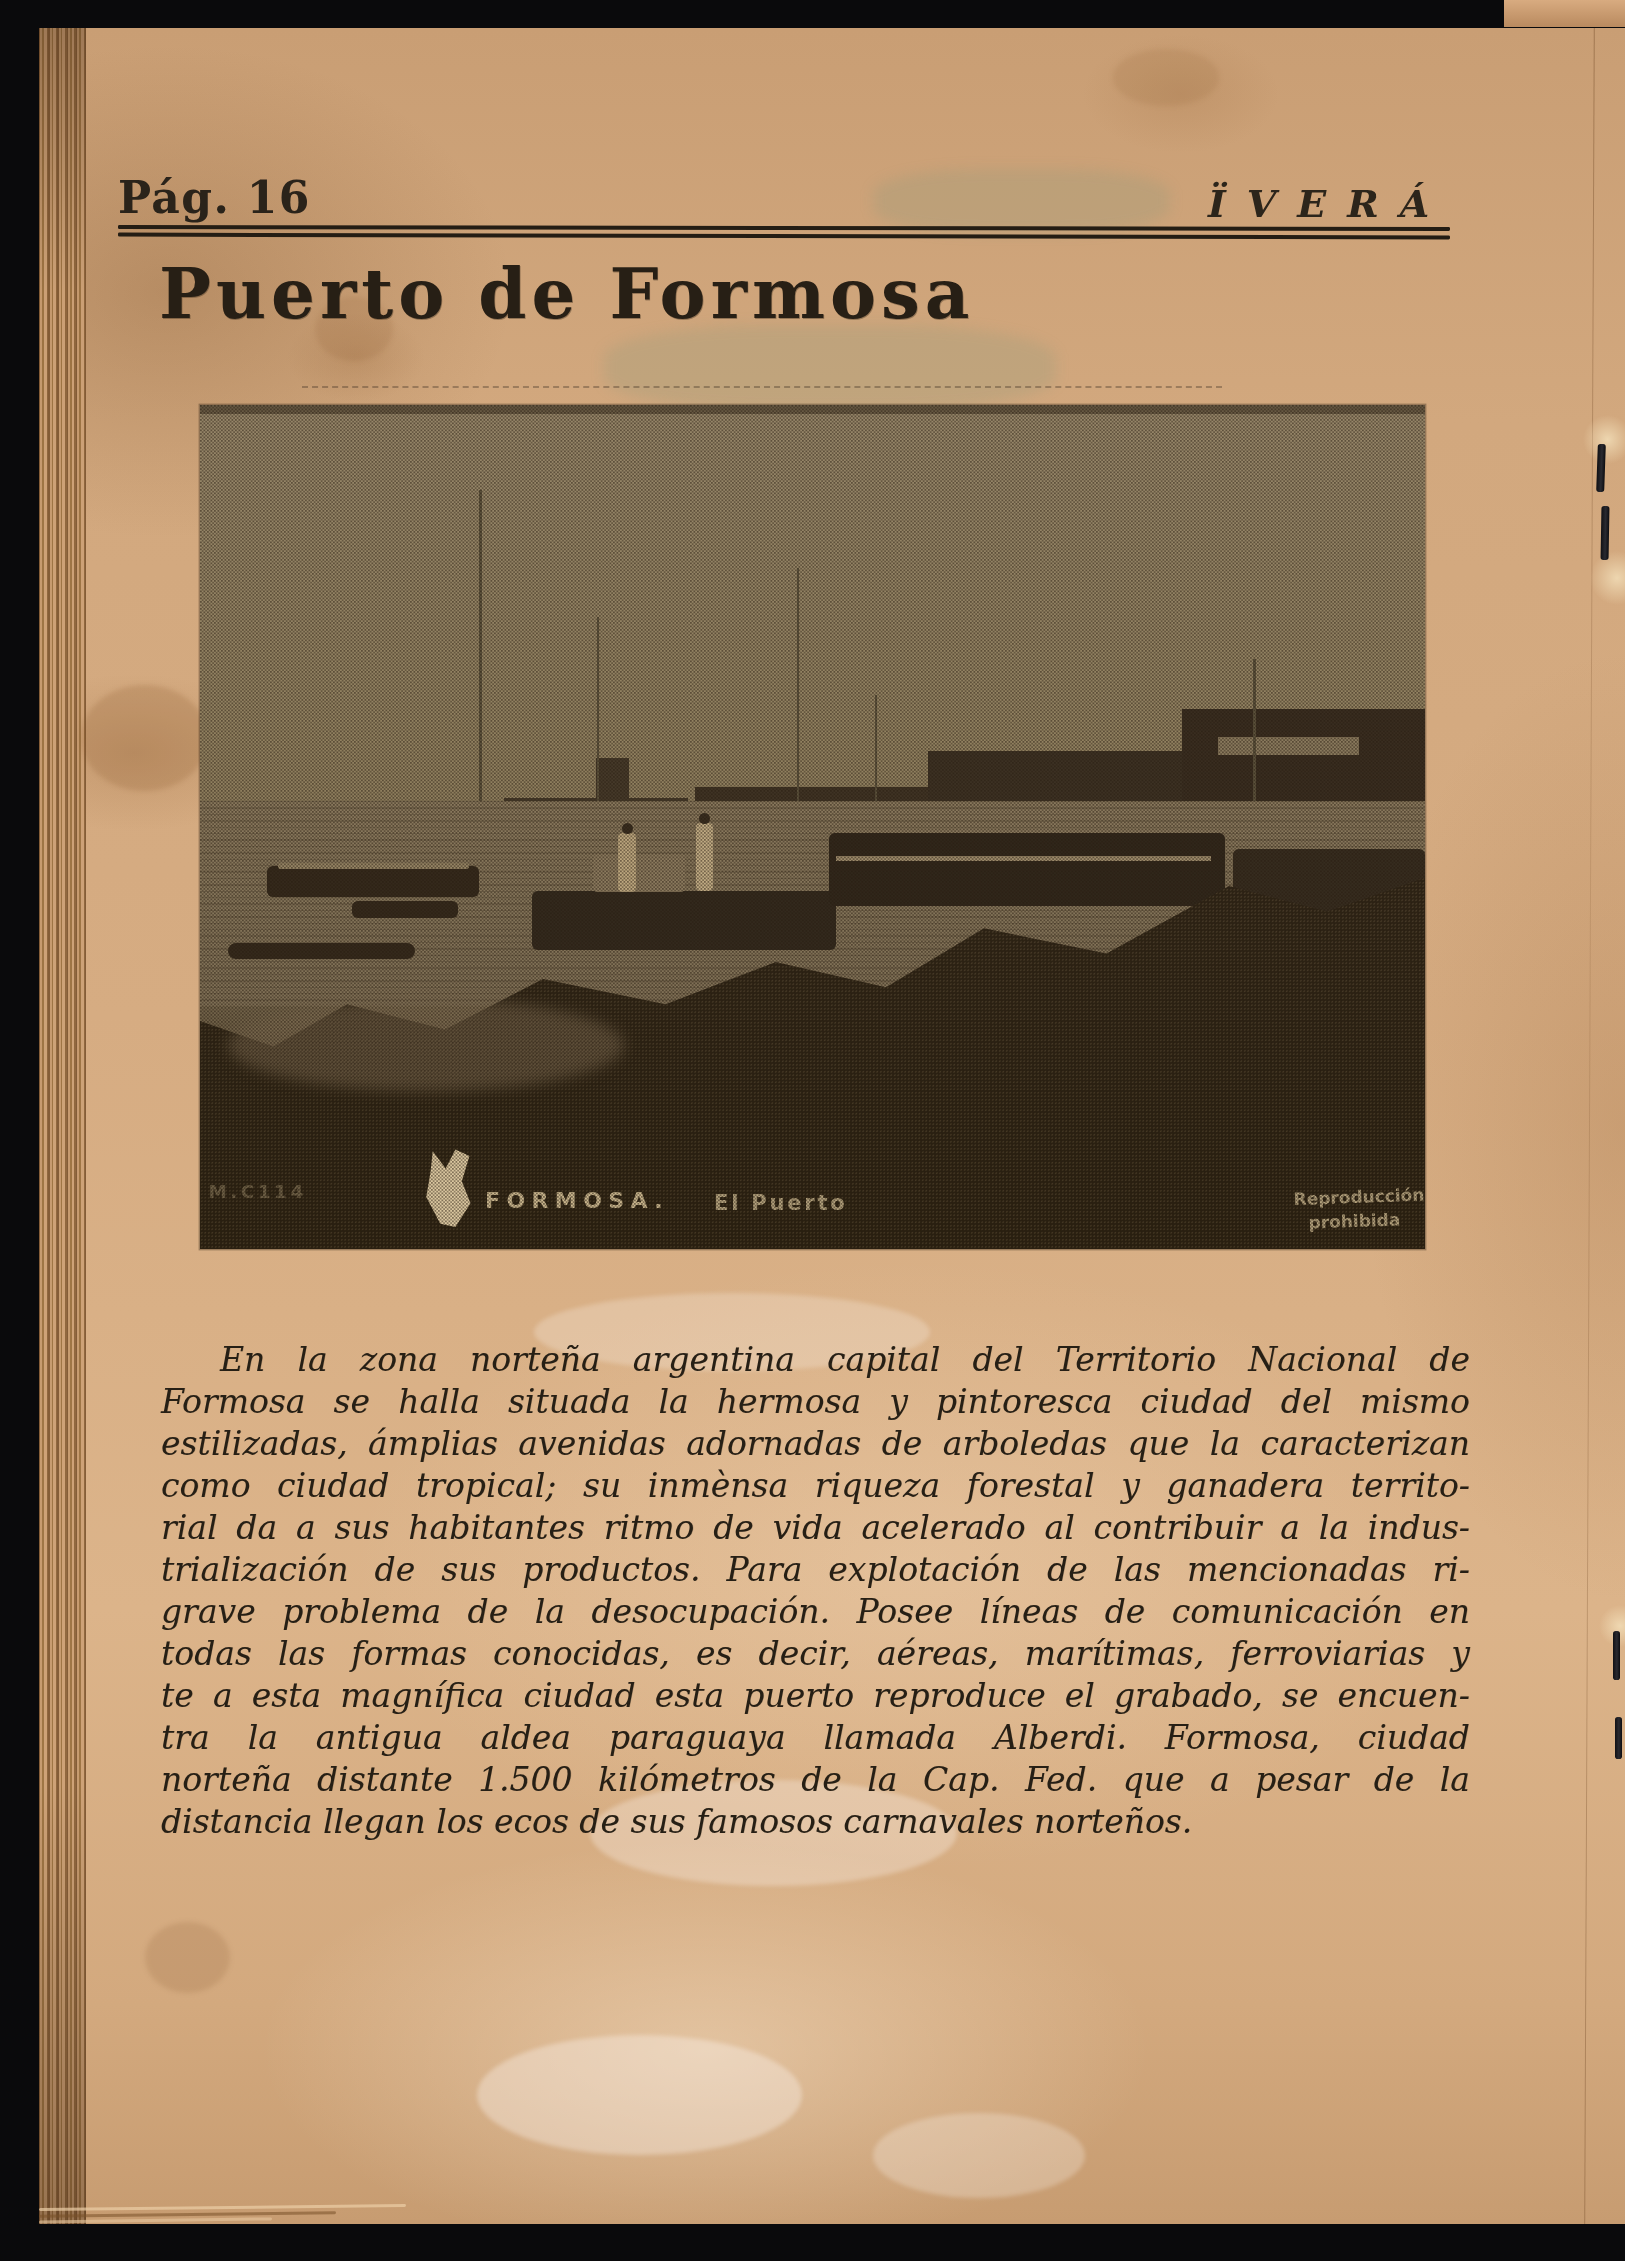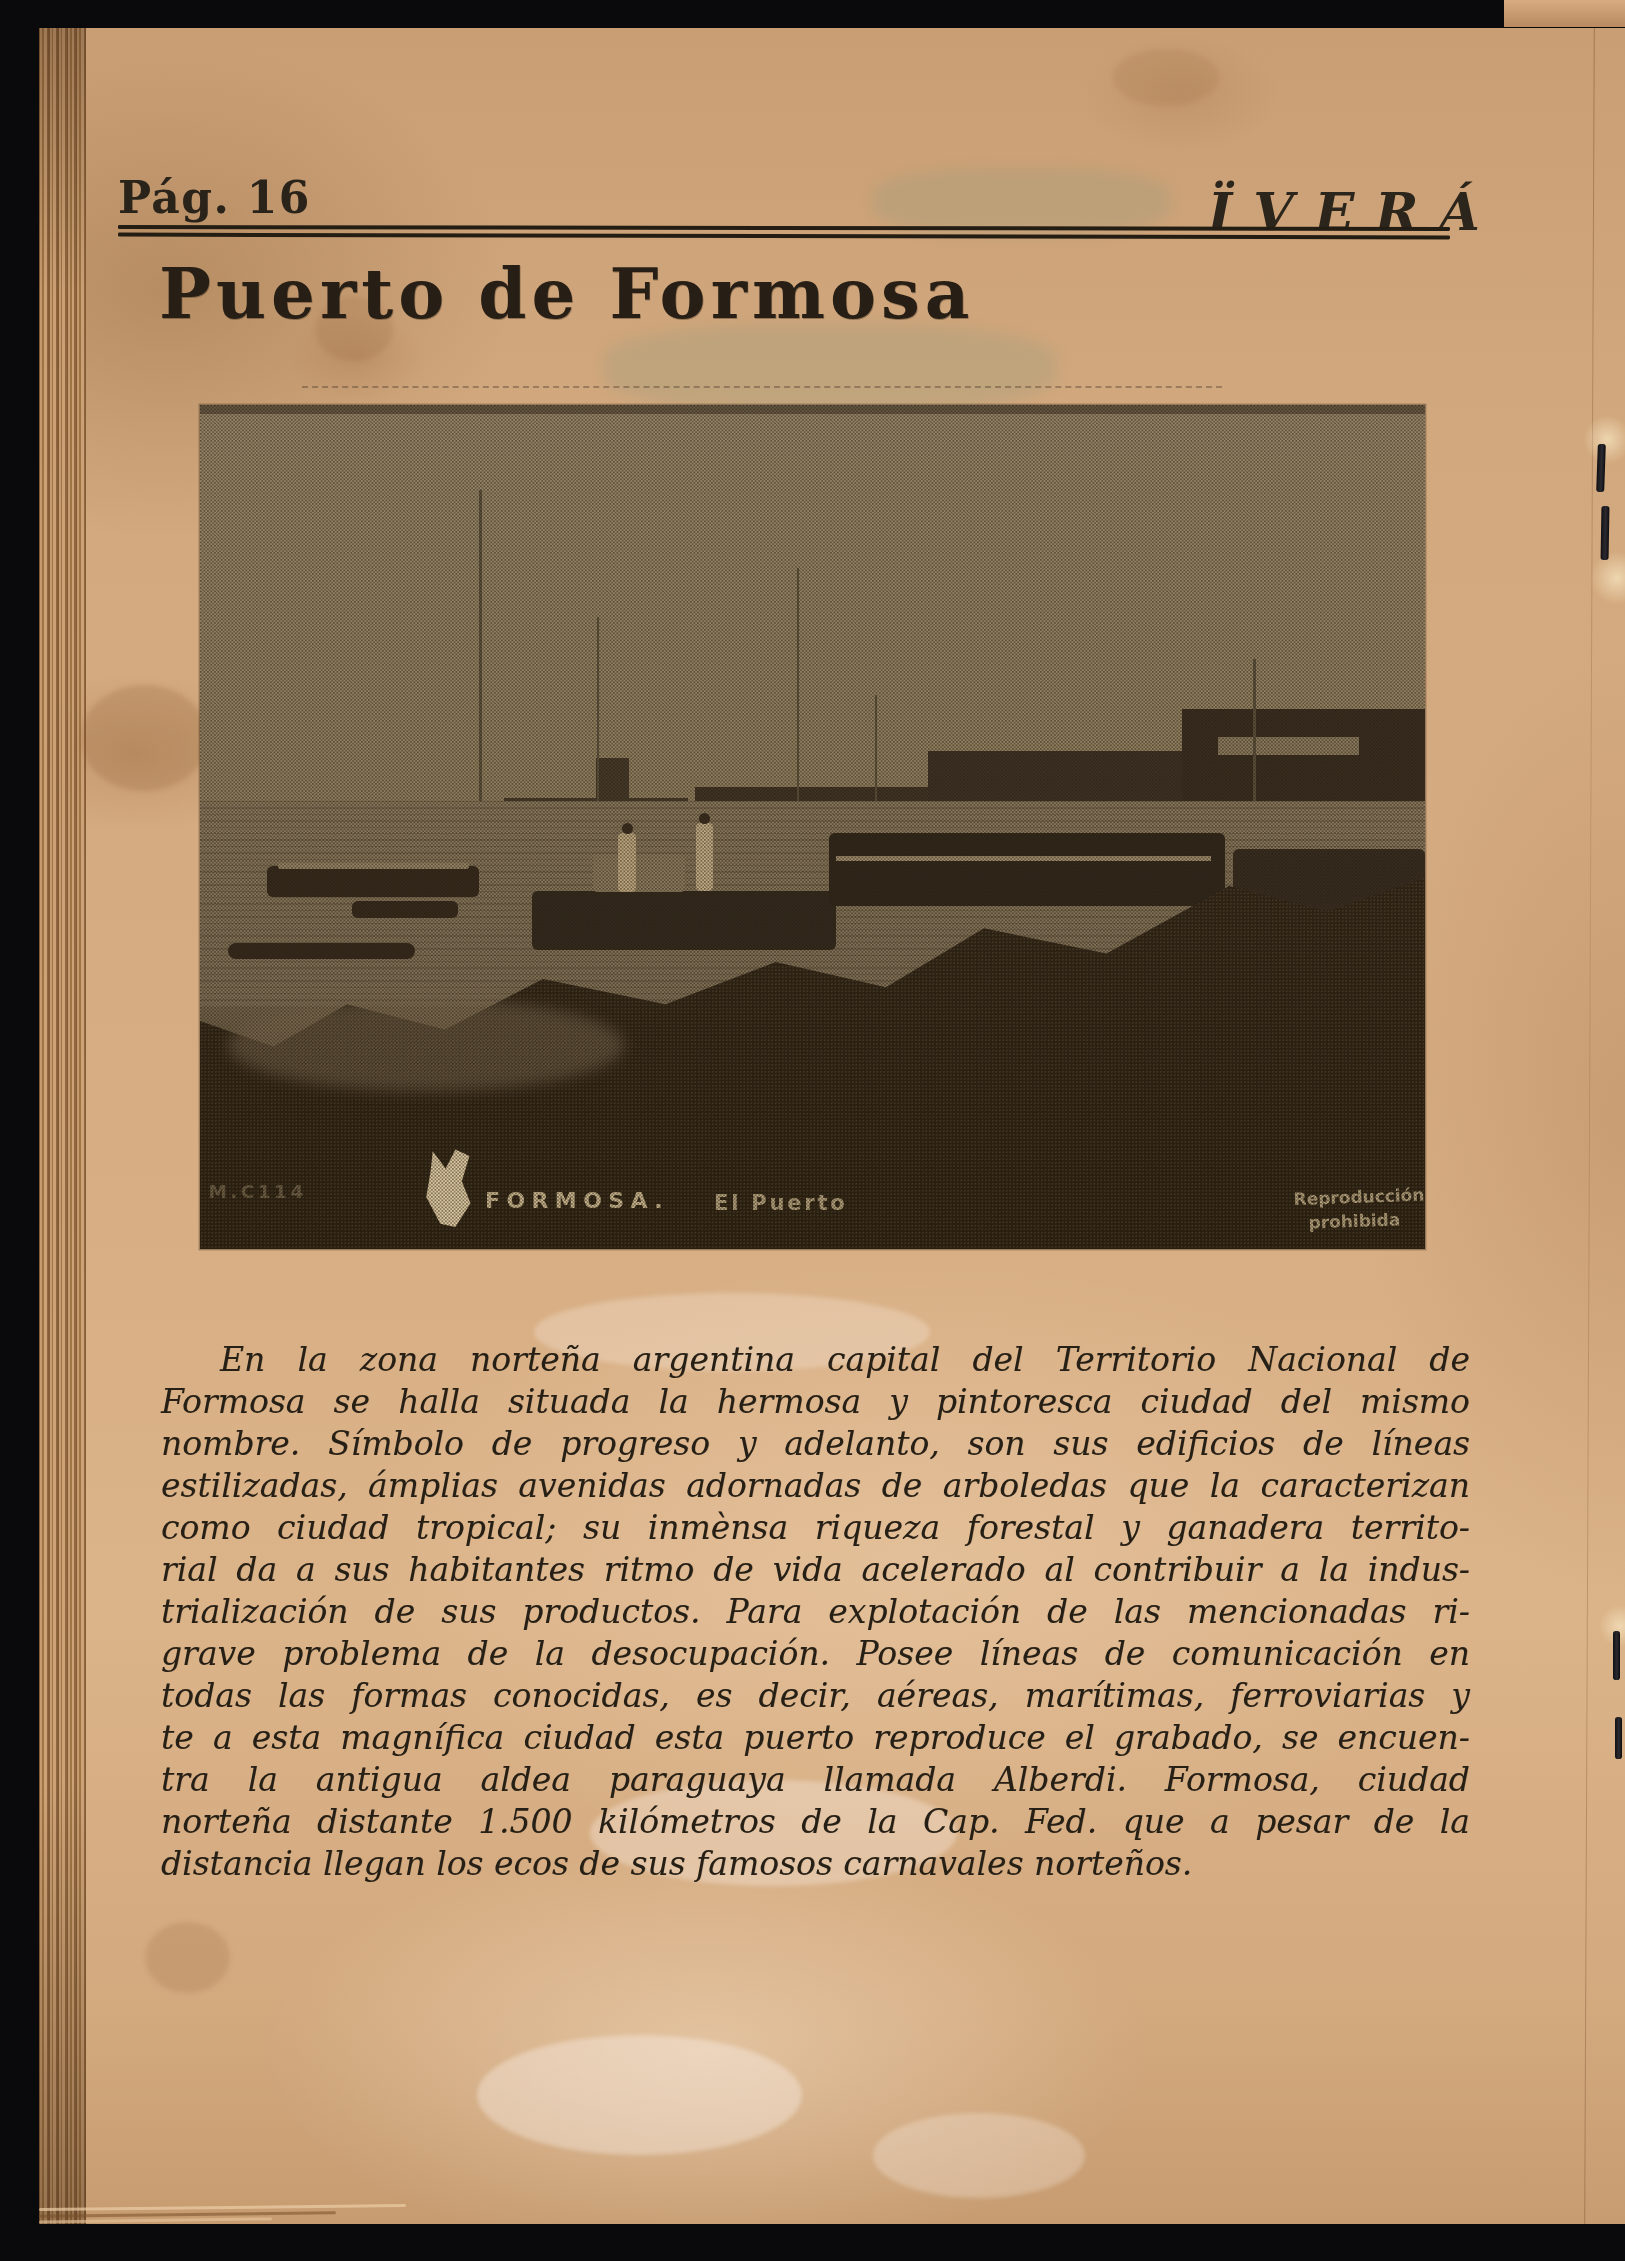--- a/index.html
+++ b/index.html
@@ -30,21 +30,21 @@
   .bottom-edge-line{position:absolute;height:2.8px;border-radius:2.1px;}
   .crease{position:absolute;left:1550px;top:0;width:1.4px;height:100%;
     background:linear-gradient(180deg,rgba(110,70,35,.45),rgba(110,70,35,.15) 40%,rgba(110,70,35,.4));
     transform:rotate(.25deg);}
   .sheen{position:absolute;border-radius:50%;filter:blur(2.1px);pointer-events:none;}
   .stain{position:absolute;border-radius:50%;filter:blur(2.8px);pointer-events:none;}
   .ghost{position:absolute;background:rgba(104,148,122,.16);filter:blur(6.4px);border-radius:38%;}
   
   .pagenum{position:absolute;left:79px;top:144px;font-size:44px;font-weight:bold;
     color:#2a231a;letter-spacing:1.4px;}
-  .masthead{position:absolute;left:1169px;top:153px;font-size:52px;font-style:italic;font-weight:bold;
+  .masthead{position:absolute;left:1169px;top:153px;font-size:38px;font-style:italic;font-weight:bold;
     color:#2c251b;letter-spacing:21px;}
   .rule{position:absolute;left:79px;top:198px;width:1332px;height:13.4px;}
   .rule .bar{position:absolute;left:0;width:100%;height:3.5px;background:#241d14;border-radius:1.4px;}
   .rule .b1{top:0;transform:rotate(.08deg);}
   .rule .b2{top:7.8px;transform:rotate(.12deg);}
   .title{position:absolute;left:120px;top:225px;width:1314px;text-align:left;
     font-size:69px;font-weight:bold;color:#271f15;letter-spacing:5px;
     text-shadow:0.7px 0.7px 0 rgba(40,28,15,.35);}
   .title-dotted{position:absolute;left:263px;top:358px;width:920px;height:0;
     border-top:2.8px dashed rgba(55,42,28,.34);}
@@ -177,21 +177,20 @@
         <span style="position:static;display:block;">prohibida</span>
       </div>
 
       <div class="halftone"></div>
       <div class="ph-tint"></div>
     </div>
 
     <div class="article">
       <div class="line first">En la zona norteña argentina capital del Territorio Nacional de</div>
       <div class="line">Formosa se halla situada la hermosa y pintoresca ciudad del mismo</div>
-      <div class="line">nombre. Símbolo de progreso y adelanto, son sus edificios de líneas</div>
       <div class="line">estilizadas, ámplias avenidas adornadas de arboledas que la caracterizan</div>
       <div class="line">como ciudad tropical; su inmènsa riqueza forestal y ganadera territo-</div>
       <div class="line">rial da a sus habitantes ritmo de vida acelerado al contribuir a la indus-</div>
       <div class="line">trialización de sus productos. Para explotación de las mencionadas ri-</div>
       <div class="line">grave problema de la desocupación. Posee líneas de comunicación en</div>
       <div class="line">todas las formas conocidas, es decir, aéreas, marítimas, ferroviarias y</div>
       <div class="line">te a esta magnífica ciudad esta puerto reproduce el grabado, se encuen-</div>
       <div class="line">tra la antigua aldea paraguaya llamada Alberdi. Formosa, ciudad</div>
       <div class="line">norteña distante 1.500 kilómetros de la Cap. Fed. que a pesar de la</div>
       <div class="line last">distancia llegan los ecos de sus famosos carnavales norteños.</div>

